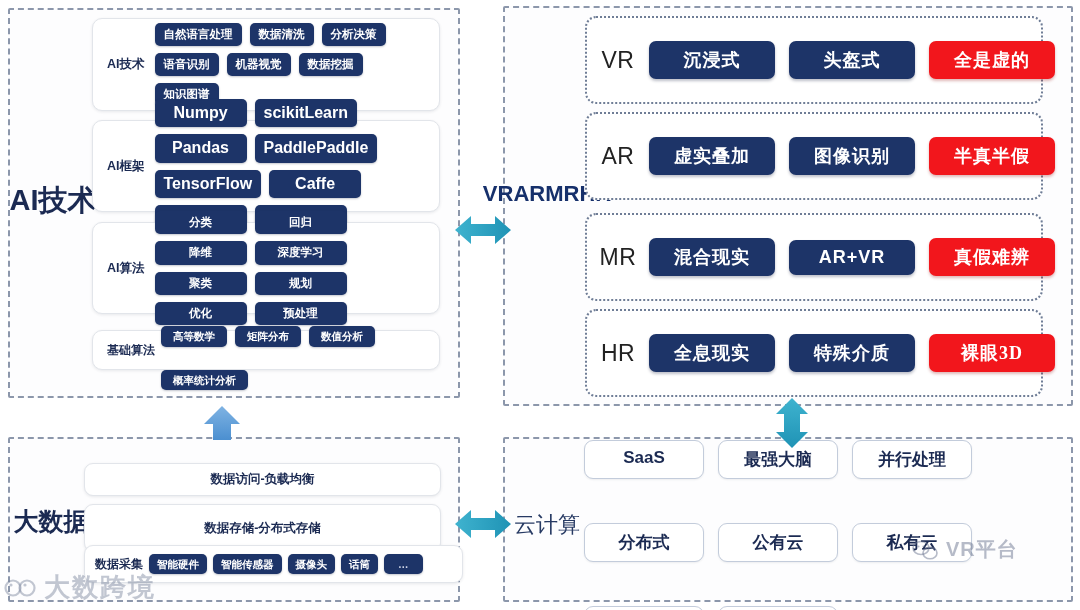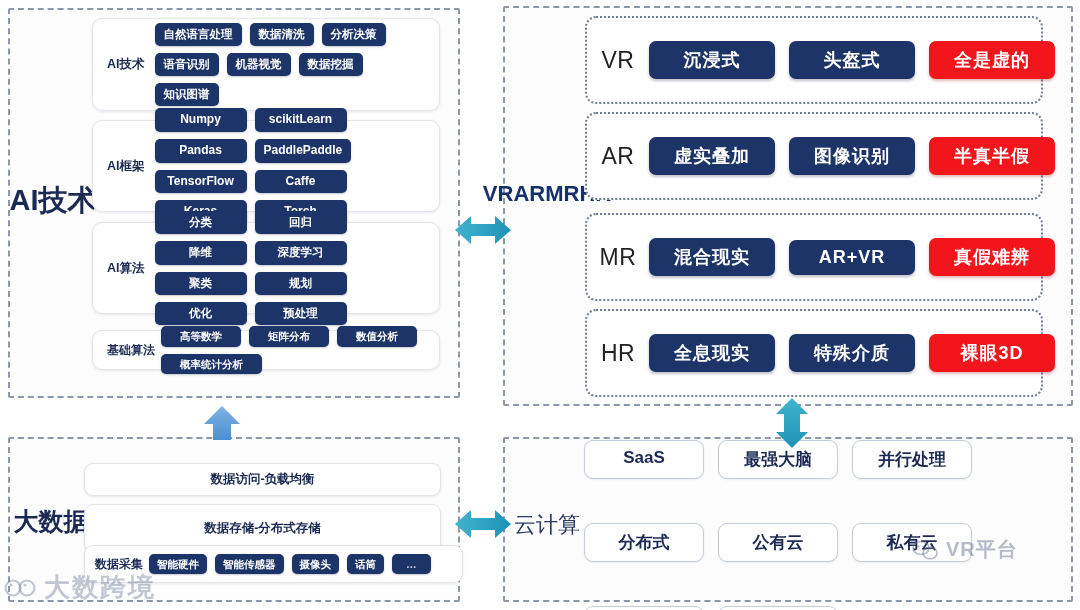--- a/index.html
+++ b/index.html
@@ -82,40 +82,40 @@
     box-shadow:0 1px 2px rgba(20,30,60,.25);
   }
   .chip.wide{min-width:74px;text-align:center;}
 
   
   #card-ai-tech{left:92px;top:18px;width:348px;height:93px;}
   #card-ai-frame{left:92px;top:120px;width:348px;height:92px;}
   #card-ai-algo{left:92px;top:222px;width:348px;height:92px;}
   #card-ai-base{left:92px;top:330px;width:348px;height:40px;}
 
-  #card-ai-frame .chip{font-size:12px;}
+  #card-ai-frame .chip{font-size:16px;}
   #card-ai-base .card-title{font-size:12px;padding-right:4px;}
-  #card-ai-base .chip{font-size:10.5px;padding:4px 19px;}
+  #card-ai-base .chip{font-size:10.5px;padding:4px 12px;margin-top:16px;}
 
   
   .bd-card{
     position:absolute;
     background:#ffffff;
     border:1px solid #e2e5ea;
     border-radius:9px;
     box-shadow:0 1px 3px rgba(40,50,70,.10);
     box-sizing:border-box;
     display:flex;align-items:center;justify-content:center;
     color:#1b2a52;font-weight:700;font-size:12.5px;
   }
   #bd-access{left:84px;top:463px;width:357px;height:33px;}
   #bd-store{left:84px;top:504px;width:357px;height:48px;}
   #bd-collect{left:84px;top:545px;width:379px;height:38px;justify-content:flex-start;}
   #bd-collect .card-title{padding-left:10px;padding-right:6px;font-size:12px;}
-  #bd-collect .chips{padding-left:0;}
+  #bd-collect .chips{gap:6px;padding-left:0;}
   #bd-collect .chip{font-size:10.5px;padding:4px 8px;}
   #bd-collect .chip.ellipsis{padding:4px 14px;color:#cdd4e6;}
 
   
   .vr-row{
     position:absolute;
     left:585px;width:458px;height:88px;
     border:2px dotted #6f7d96;
     border-radius:11px;
     background:#ffffff;
@@ -138,21 +138,21 @@
   .vr-chip{
     background:#1d3468;color:#ffffff;
     border-radius:7px;
     font-size:18px;font-weight:700;
     padding:7px 15px;
     white-space:nowrap;
     box-shadow:0 2px 3px rgba(20,30,60,.28);
     min-width:96px;text-align:center;
     letter-spacing:1px;
   }
-  .vr-chip.red{background:#f2161c;box-shadow:0 2px 3px rgba(150,20,20,.3);}
+  .vr-chip.red{background:#f2161c;box-shadow:0 2px 3px rgba(150,20,20,.3);font-family:Liberation Serif, serif;}
 
   
   .cloud-grid{
     position:absolute;left:584px;top:470px;width:470px;height:112px;
     display:flex;flex-wrap:wrap;align-content:center;gap:12px 14px;
   }
   .cloud-chip{
     background:#ffffff;
     border:1px solid #c3ccdb;
     border-radius:9px;

